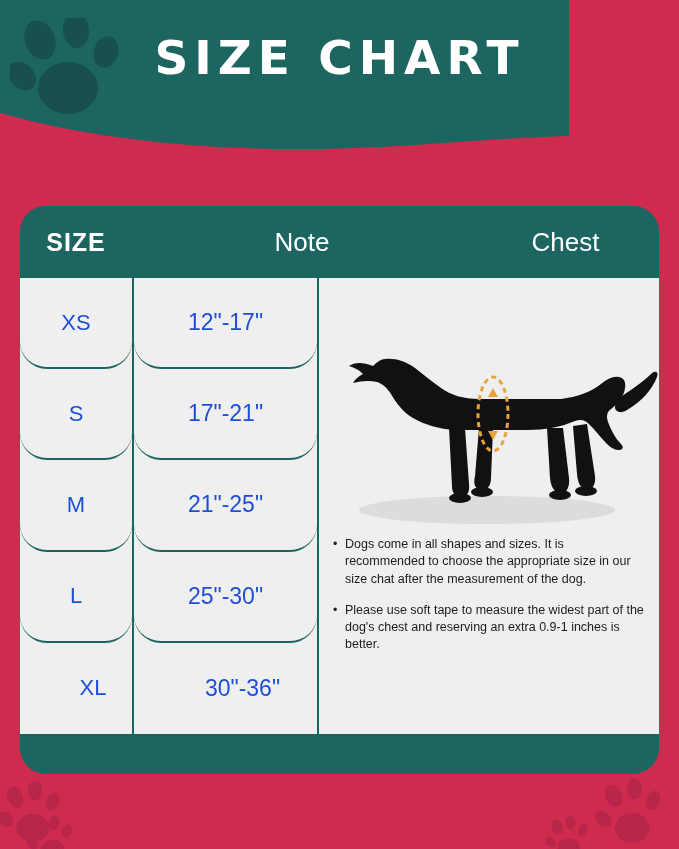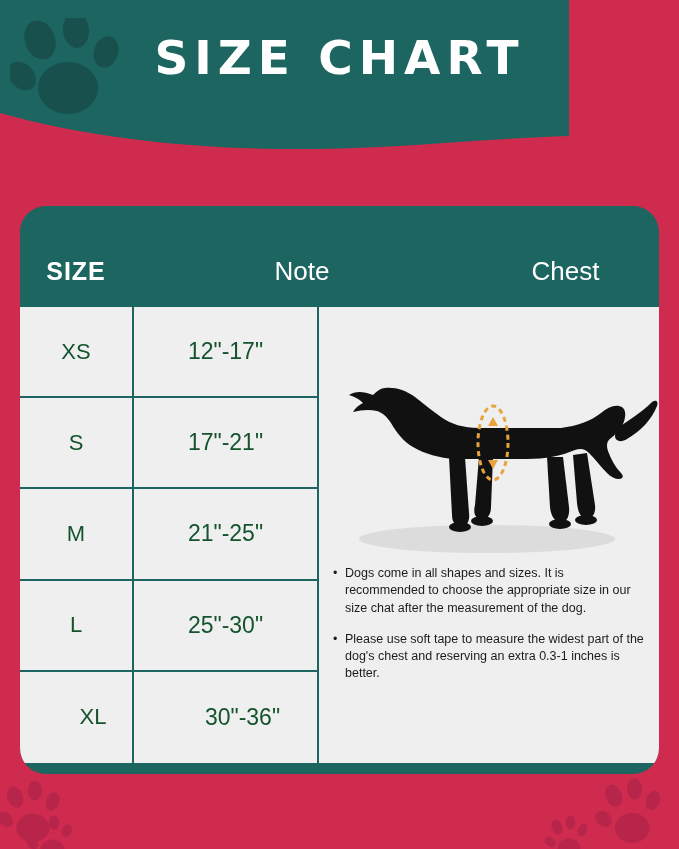--- a/index.html
+++ b/index.html
@@ -62,21 +62,20 @@
     height: 568px;
     background: #1d6560;
     border-radius: 26px;
     overflow: hidden;
   }
   .table {
     position: absolute;
     left: 0;
     top: 0;
     width: 639px;
-    margin-top: 29px;
   }
   .thead {
     display: flex;
     height: 72px;
     background: #1d6560;
     color: #ffffff;
   }
   .th {
     display: flex;
     align-items: center;
@@ -96,22 +95,23 @@
     background: #efefef;
   }
   .col-size { width: 112px; }
   .col-chest { width: 187px; border-left: 2px solid #1d6560; border-right: 2px solid #1d6560; }
   .cell {
     height: 91.2px;
     display: flex;
     align-items: center;
     justify-content: center;
     font-size: 22px;
-    color: #14532d;
+    color: #1d4ed8;
     border-bottom: 2px solid #1d6560;
+    border-radius: 27px;
   }
   .cell:last-child { border-bottom: none; padding-left: 34px; }
   .col-chest .cell { font-size: 23px; }
 
   .col-note {
     width: 340px;
     background: #efefef;
     position: relative;
   }
   .dog-area {
@@ -256,21 +256,21 @@
             </svg>
           </div>
 
           <div class="notes">
             <div class="note-item">
               <span class="bullet">•</span>
               <span class="note-text">Dogs come in all shapes and sizes. It is recommended to choose the appropriate size in our size chat after the measurement of the dog.</span>
             </div>
             <div class="note-item">
               <span class="bullet">•</span>
-              <span class="note-text">Please use soft tape to measure the widest part of the dog's chest and reserving an extra 0.3-1 inches is better.</span>
+              <span class="note-text">Please use soft tape to measure the widest part of the dog's chest and reserving an extra 0.9-1 inches is better.</span>
             </div>
           </div>
 
         </div>
       </div>
     </div>
   </div>
 
   <svg class="bottom-paws" viewBox="0 0 679 75">
     <g fill="#b8254a">

